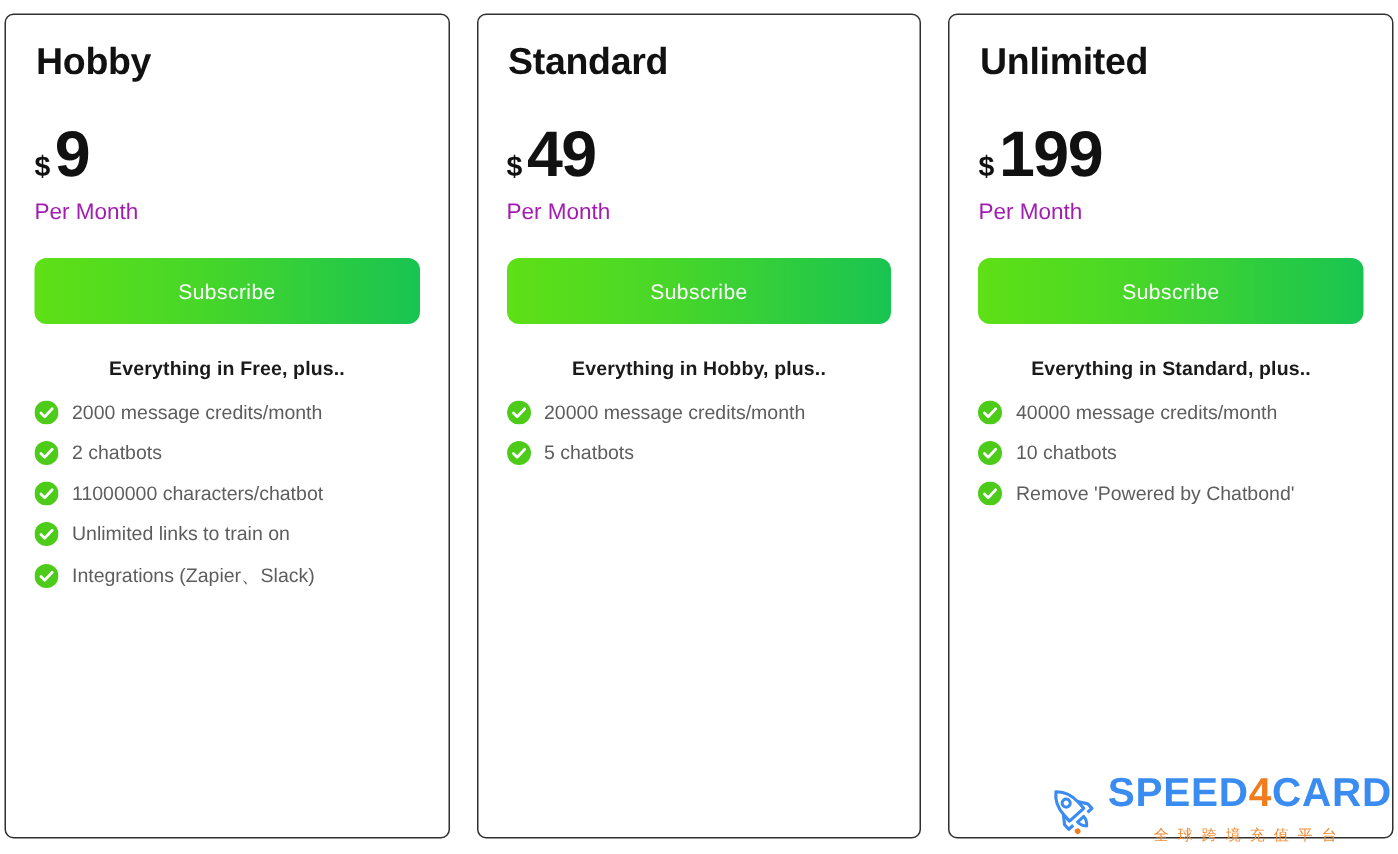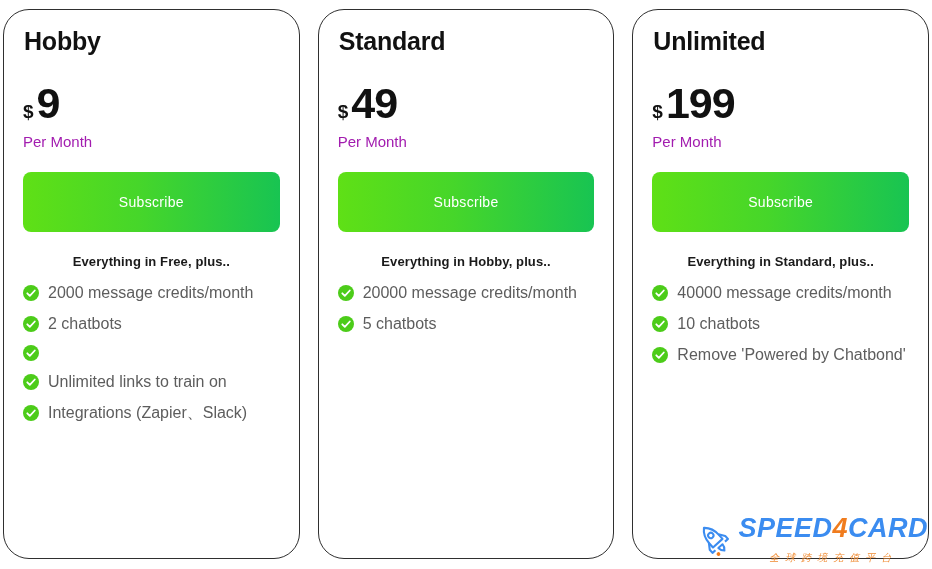--- a/index.html
+++ b/index.html
@@ -29,21 +29,21 @@
     box-sizing: border-box;
   }
 
   .plan-card {
     flex: 1 1 0;
     min-width: 0;
     height: 550px;
     box-sizing: border-box;
     background: #ffffff;
     border: 1px solid #2f2f2f;
-    border-radius: 26px;
+    border-radius: 6px;
     padding: 18px 19px 0 19px;
     display: flex;
     flex-direction: column;
   }
 
   .plan-name {
     font-size: 25px;
     font-weight: bold;
     color: #111111;
     letter-spacing: -0.2px;
@@ -73,21 +73,21 @@
 
   .price-period {
     margin-top: 8px;
     font-size: 15px;
     color: #a21caf;
     line-height: 1.2;
   }
 
   .subscribe-button {
     margin-top: 21px;
-    height: 60px;
+    height: 44px;
     border: none;
     border-radius: 8px;
     background: linear-gradient(to right, #5fe016 0%, #46d62a 45%, #18c452 100%);
     color: #ffffff;
     font-size: 14px;
     font-family: "Liberation Sans", "DejaVu Sans", sans-serif;
     font-weight: normal;
     letter-spacing: 0.3px;
     cursor: pointer;
     display: flex;
@@ -108,21 +108,21 @@
 
   .features-list {
     list-style: none;
     margin: 14px 0 0 0;
     padding: 0;
   }
   .feature-item {
     display: flex;
     align-items: center;
     margin-bottom: 11px;
-    font-size: 16px;
+    font-size: 13px;
     color: #5d5d5d;
   }
   .check-icon {
     flex: 0 0 auto;
     width: 16px;
     height: 16px;
     margin-right: 9px;
     display: block;
   }
   .feature-text {
@@ -130,21 +130,20 @@
   }
 
   
   #watermark {
     position: absolute;
     right: 4px;
     bottom: 6px;
     display: flex;
     align-items: center;
     pointer-events: none;
-    font-style: italic;
   }
   #watermark .rocket-wrap {
     width: 40px;
     height: 40px;
     margin-right: 4px;
     display: block;
   }
   #watermark .wm-text-block {
     display: flex;
     flex-direction: column;
@@ -204,20 +203,21 @@
           </span>
           <span class="feature-text">2 chatbots</span>
         </li>
         <li class="feature-item">
           <span>
             <svg class="check-icon" viewBox="0 0 16 16" aria-hidden="true">
               <circle cx="8" cy="8" r="8" fill="#4ccc19"></circle>
               <path d="M4.3 8.3l2.5 2.5 5-5.3" fill="none" stroke="#ffffff" stroke-width="1.8" stroke-linecap="round" stroke-linejoin="round"></path>
             </svg>
           </span>
+          <span class="feature-text">11000000 characters/chatbot</span>
         </li>
         <li class="feature-item">
           <span>
             <svg class="check-icon" viewBox="0 0 16 16" aria-hidden="true">
               <circle cx="8" cy="8" r="8" fill="#4ccc19"></circle>
               <path d="M4.3 8.3l2.5 2.5 5-5.3" fill="none" stroke="#ffffff" stroke-width="1.8" stroke-linecap="round" stroke-linejoin="round"></path>
             </svg>
           </span>
           <span class="feature-text">Unlimited links to train on</span>
         </li>

